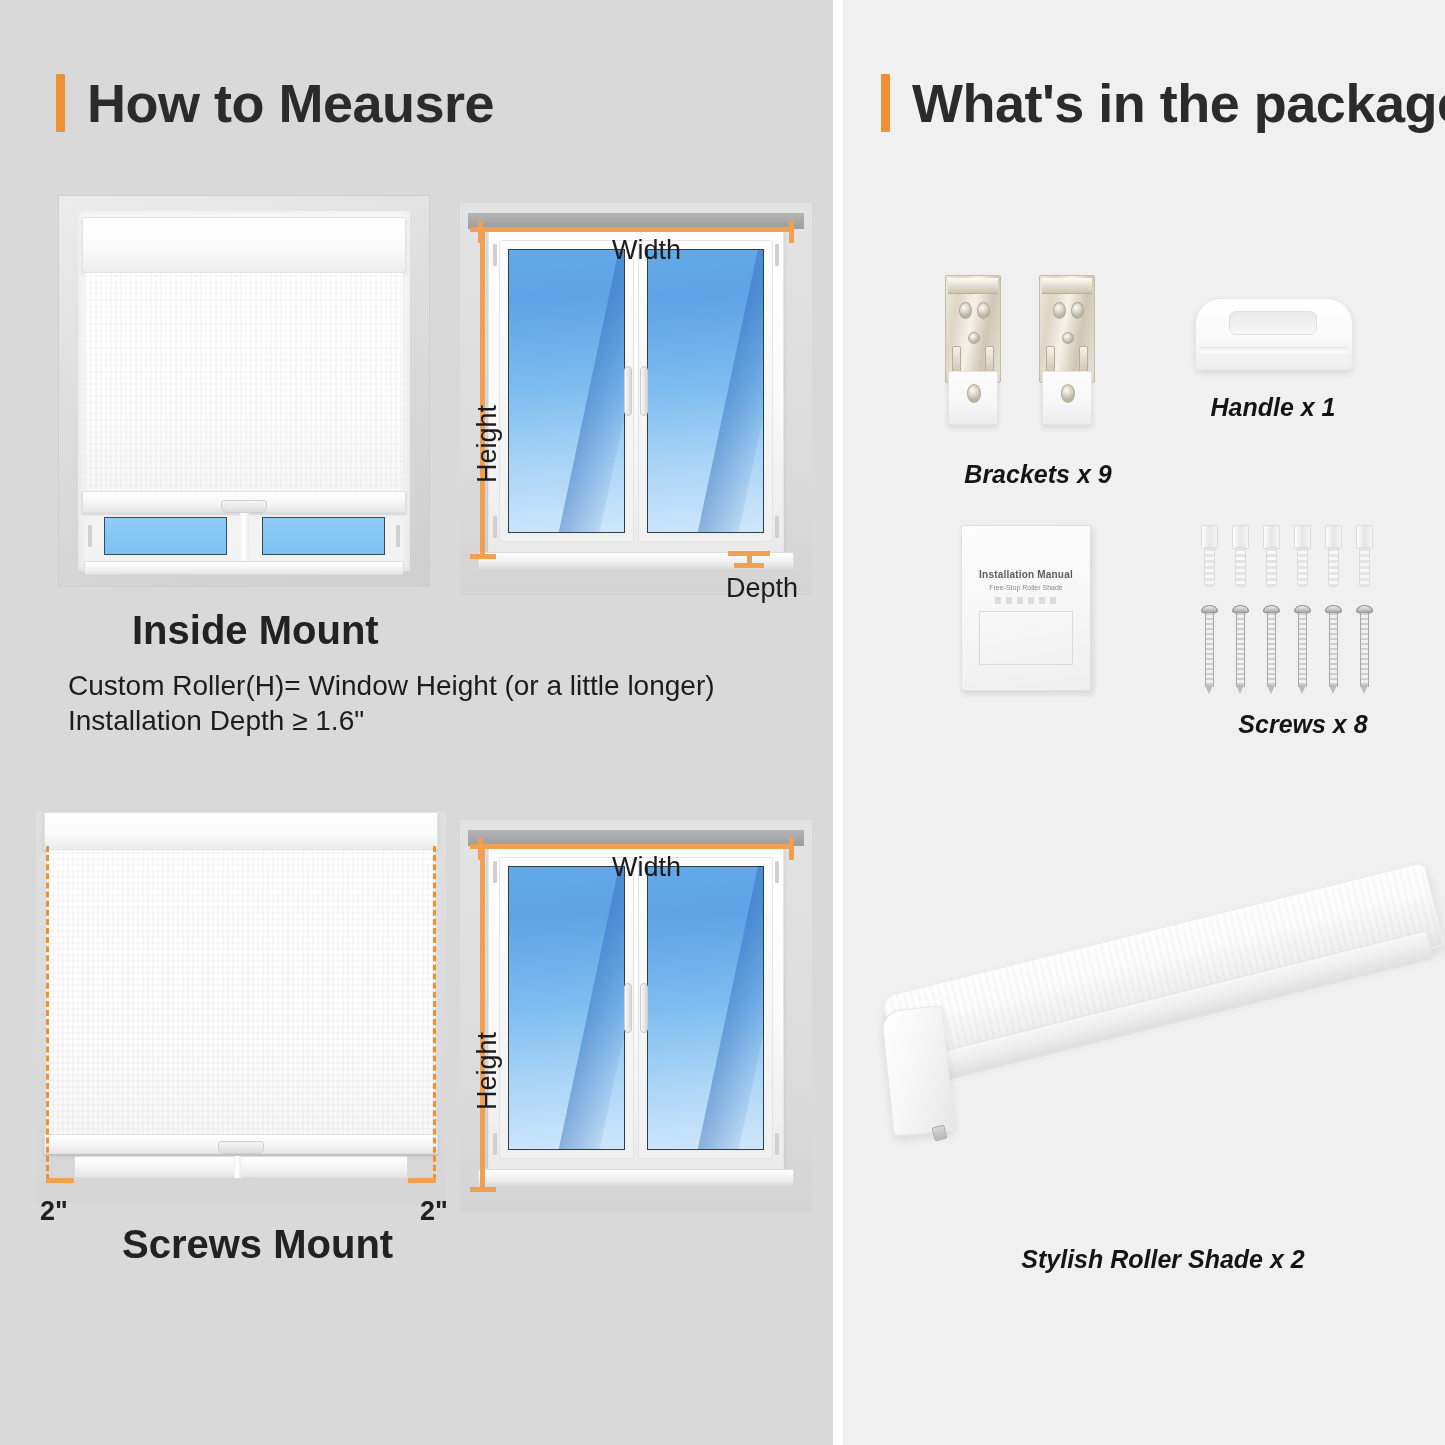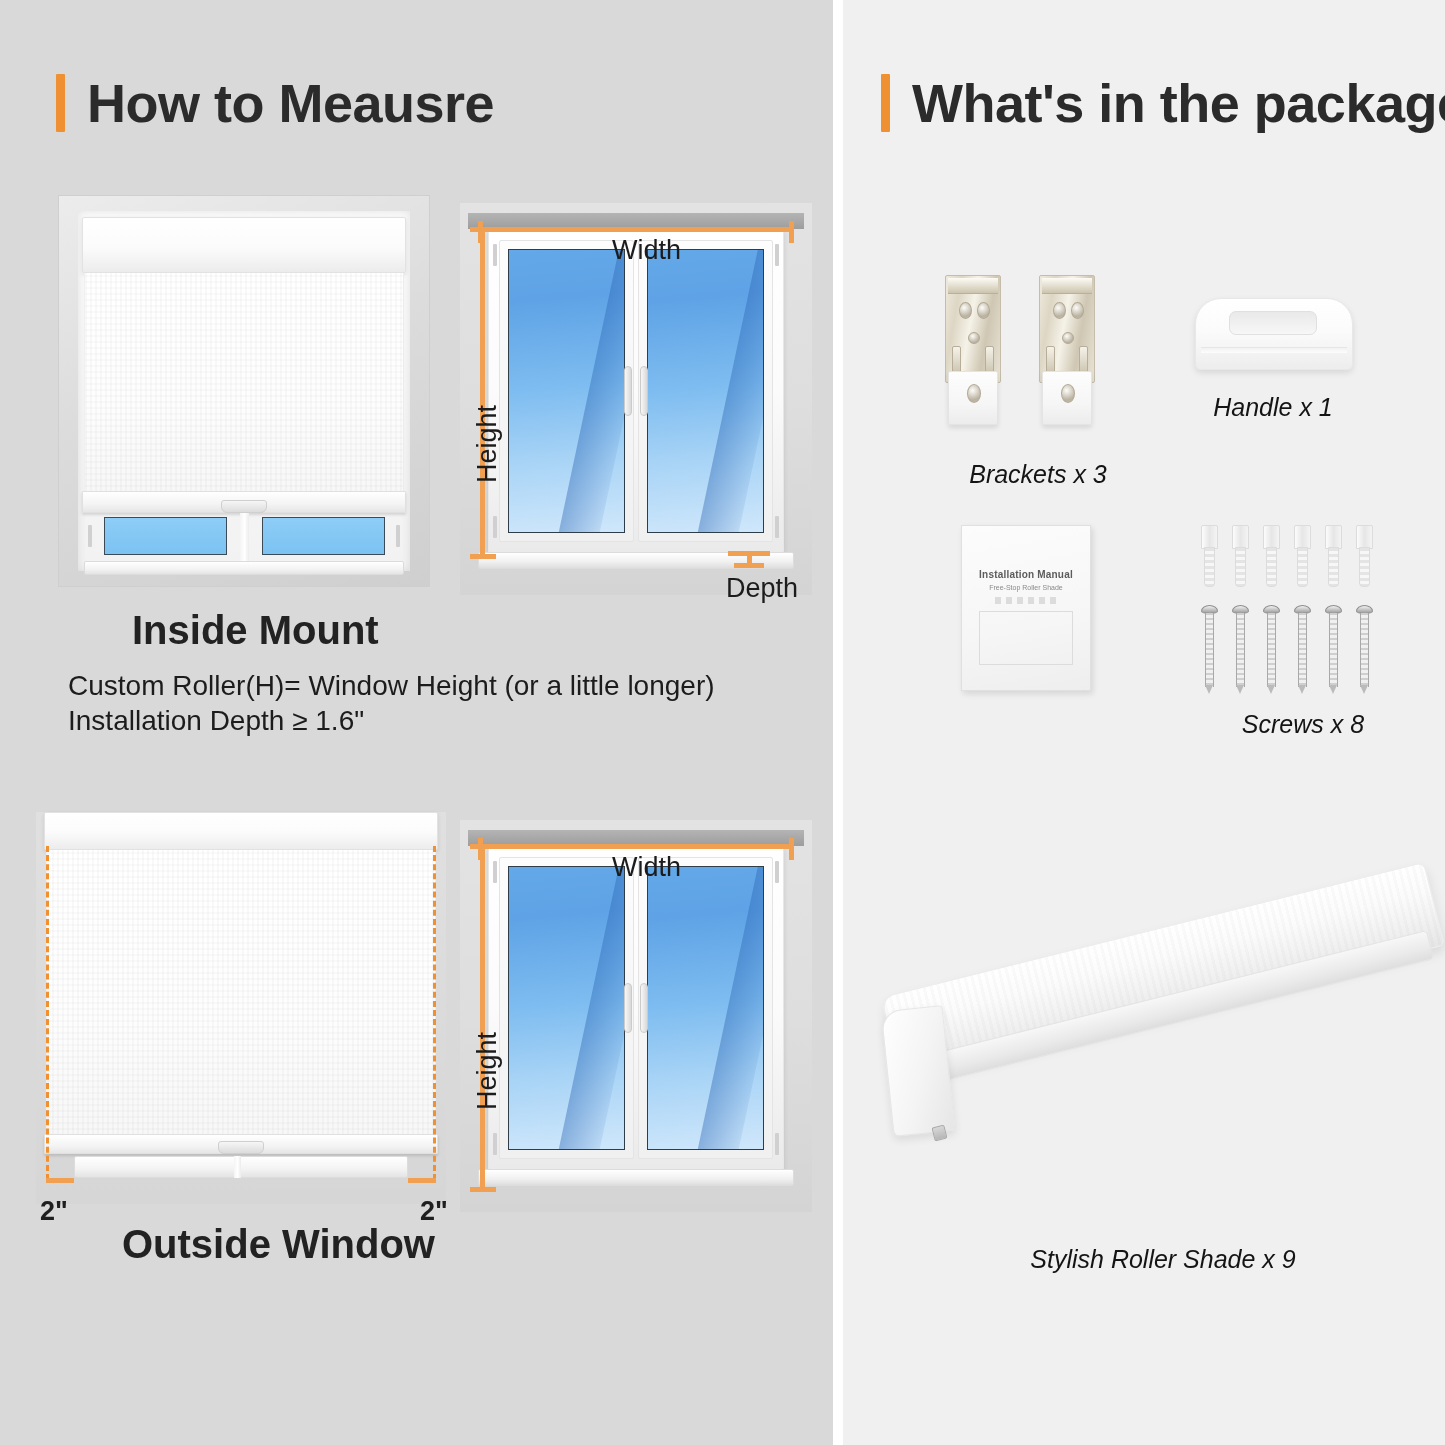--- a/index.html
+++ b/index.html
@@ -174,21 +174,21 @@
     font-size: 28px; color: #1c1c1c; line-height: 1.26; white-space: nowrap;
   }
   #cap-inside-title  { left: 132px; top: 608px; }
   #cap-inside-lines  { left: 68px;  top: 668px; }
   #cap-outside-title { left: 122px; top: 1222px; }
   #cap-outside-lines { left: 64px;  top: 1280px; }
 
   
   .pk-item { position: absolute; }
   .pk-label {
-    position: absolute; font-size: 25px; font-weight: normal; font-style: italic;
+    position: absolute; font-size: 25px; font-weight: bold; font-style: italic;
     color: #141414; white-space: nowrap; text-align: center;
   }
 
   
   .bracket {
     position: absolute; width: 56px; height: 150px;
   }
   .bkt-body {
     position: absolute; left: 0; top: 0; width: 56px; height: 108px;
     background: linear-gradient(100deg,#efeade 0%,#ddd6c4 22%,#f5f2e8 45%,#cfc7b3 70%,#e8e3d6 100%);
@@ -458,21 +458,21 @@
         <div class="mark-line mark-v" style="left:20px;top:24px;height:348px;"></div>
         <div class="cap-h" style="left:10px;top:24px;"></div>
         <div class="cap-h" style="left:10px;top:367px;"></div>
         <div class="dim-label vert" style="left:12px;top:290px;">Height</div>
       </div>
     </div>
 
     <div class="dim2" style="left:40px;top:1196px;">2"</div>
     <div class="dim2" style="left:420px;top:1196px;">2"</div>
 
-    <div class="mount-title" id="cap-outside-title">Outside Window</div>
+    <div class="mount-title" id="cap-outside-title">Screws Mount</div>
   </div>
 
   <div class="panel-div"></div>
 
   <div class="panel-right">
 
     <div class="heading" id="h-right">
       <span class="accent-bar"></span>
       <span class="heading-text">What's in the package</span>
     </div>
@@ -498,21 +498,21 @@
           <div class="bkt-hole" style="left:31px;top:26px;width:13px;height:17px;"></div>
           <div class="bkt-hole" style="left:22px;top:56px;width:12px;height:12px;"></div>
           <div class="bkt-slot" style="left:6px;top:70px;height:30px;"></div>
           <div class="bkt-slot" style="right:6px;top:70px;height:30px;"></div>
         </div>
         <div class="bkt-base">
           <div class="bkt-hole" style="left:18px;top:12px;width:14px;height:19px;"></div>
         </div>
       </div>
     </div>
-    <div class="pk-label" style="left:60px;top:460px;width:270px;">Brackets x 3</div>
+    <div class="pk-label" style="left:60px;top:460px;width:270px;">Brackets x 9</div>
 
     <div class="pk-item handle-piece" style="left:352px;top:298px;">
       <div class="handle-shell"></div>
       <div class="handle-slot"></div>
       <div class="handle-ridge"></div>
     </div>
     <div class="pk-label" style="left:330px;top:393px;width:200px;">Handle x 1</div>
 
     <div class="pk-item manual-fig" style="left:118px;top:525px;">
       <div class="manual-page"></div>
@@ -580,15 +580,15 @@
         </div>
     </div>
     <div class="pk-label" style="left:350px;top:710px;width:220px;">Screws  x 8</div>
 
     <div class="pk-item roller-fig" style="left:40px;top:868px;">
       <div class="roller-tube"></div>
       <div class="roller-lip"></div>
       <div class="roller-cap"></div>
       <div class="roller-pin"></div>
     </div>
-    <div class="pk-label" style="left:120px;top:1245px;width:400px;">Stylish Roller Shade x 9</div>
+    <div class="pk-label" style="left:120px;top:1245px;width:400px;">Stylish Roller Shade x 2</div>
   </div>
 </div>
 
 </body></html>

